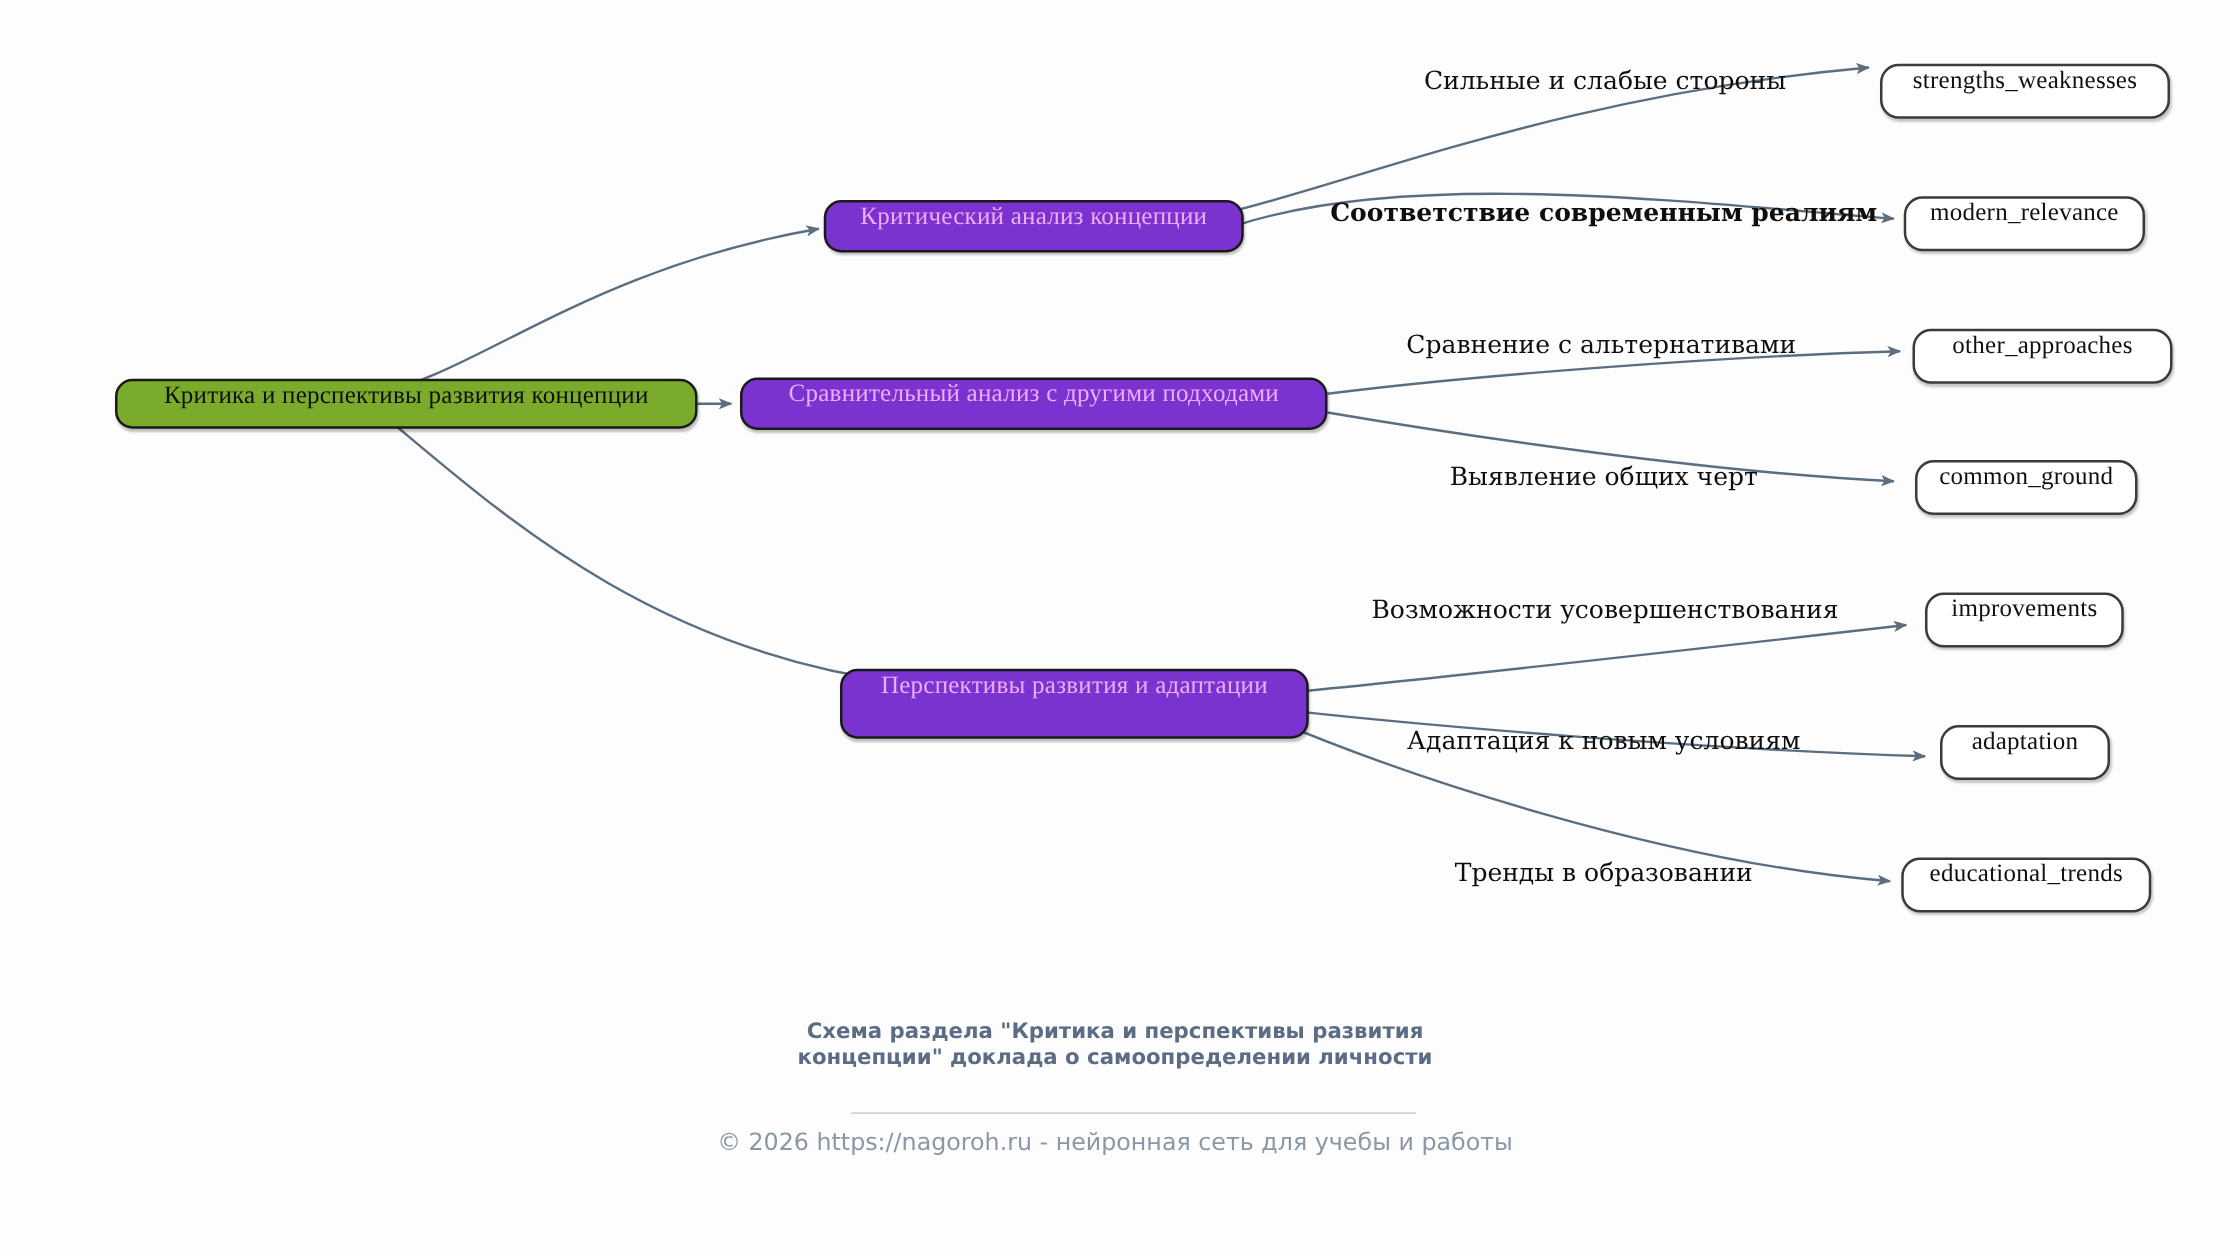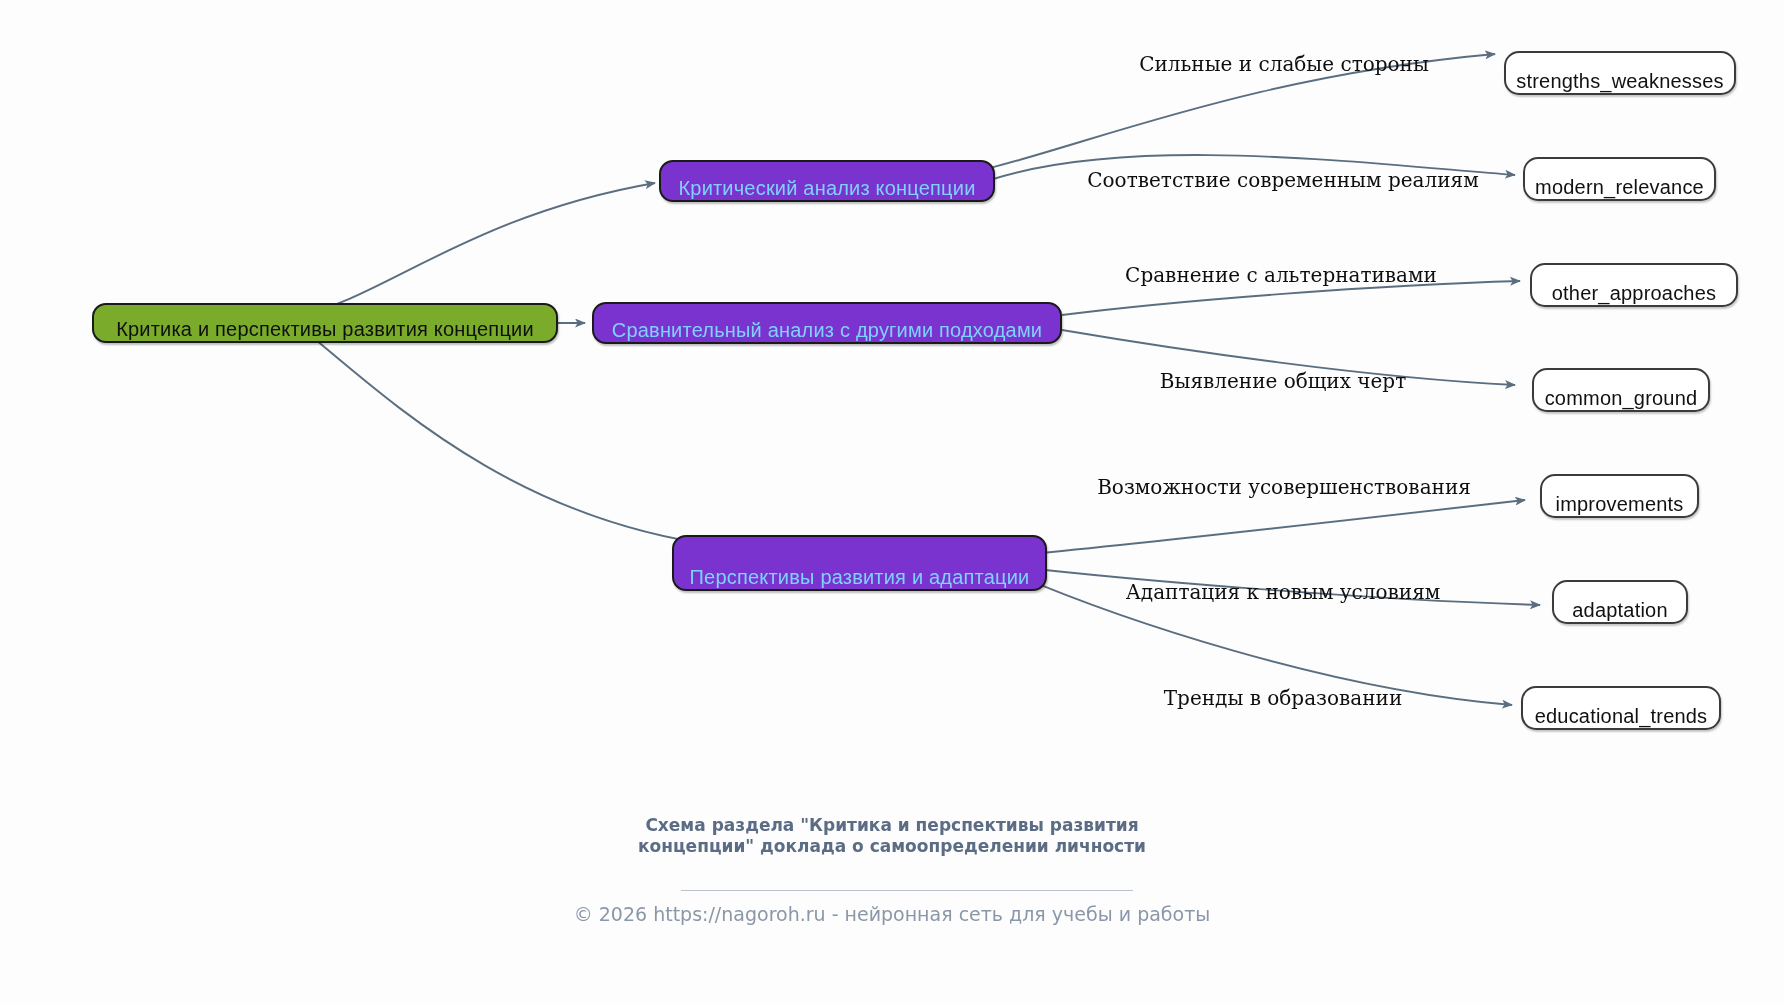--- a/index.html
+++ b/index.html
@@ -24,39 +24,39 @@
     position: absolute;
     left: 0; top: 0;
     width: 1784px;
     height: 1005px;
     pointer-events: none;
   }
   .node {
     position: absolute;
     box-sizing: border-box;
     display: flex;
-    align-items: flex-end;
+    align-items: flex-start;
     justify-content: center;
     white-space: nowrap;
     border-radius: 14px;
-    font-family: Liberation Sans, sans-serif;
+    font-family: Liberation Serif, serif;
     letter-spacing: 0.2px;
   }
   .node-root {
     background: #7aab2b;
     border: 2px solid #1a1a1a;
     color: #101010;
     font-size: 20px;
     box-shadow: 1px 2px 2px rgba(0,0,0,0.25);
     margin-left: 44px;
   }
   .node-branch {
     background: #7a33ce;
     border: 2px solid #1a1a1a;
-    color: #7dd3fc;
+    color: #f0abfc;
     font-size: 20px;
     box-shadow: 1px 2px 2px rgba(0,0,0,0.25);
   }
   .node-leaf {
     background: #ffffff;
     border: 2px solid #3b3b3b;
     color: #111111;
     font-size: 20px;
     border-radius: 15px;
     box-shadow: 1px 2px 2px rgba(0,0,0,0.22);
@@ -165,21 +165,21 @@
   <div class="node node-leaf" style="left:1552px; top:580px; width:136px; height:44px;">
     <span>adaptation</span>
   </div>
 
   <div class="node node-leaf" style="left:1521px; top:686px; width:200px; height:44px;">
     <span>educational_trends</span>
   </div>
 
   <div class="edge-label" style="left:1284px; top:64px;">Сильные и слабые стороны</div>
 
-  <div class="edge-label" style="left:1283px; top:180px;">Соответствие современным реалиям</div>
+  <div class="edge-label" style="left:1283px; top:170px;font-weight:bold;">Соответствие современным реалиям</div>
 
   <div class="edge-label" style="left:1281px; top:275px;">Сравнение с альтернативами</div>
 
   <div class="edge-label" style="left:1283px; top:381px;">Выявление общих черт</div>
 
   <div class="edge-label" style="left:1283px; top:592px;">Адаптация к новым условиям</div>
 
   <div class="edge-label" style="left:1284px; top:487px;">Возможности усовершенствования</div>
 
   <div class="edge-label" style="left:1283px; top:698px;">Тренды в образовании</div>

